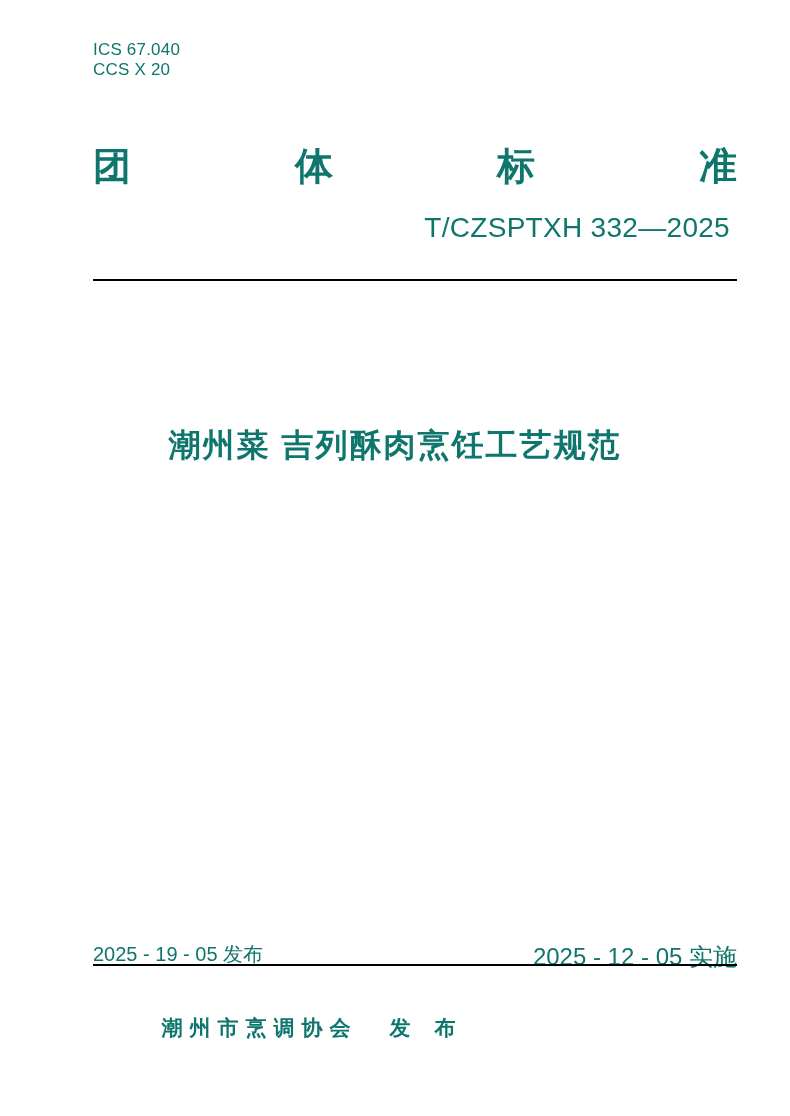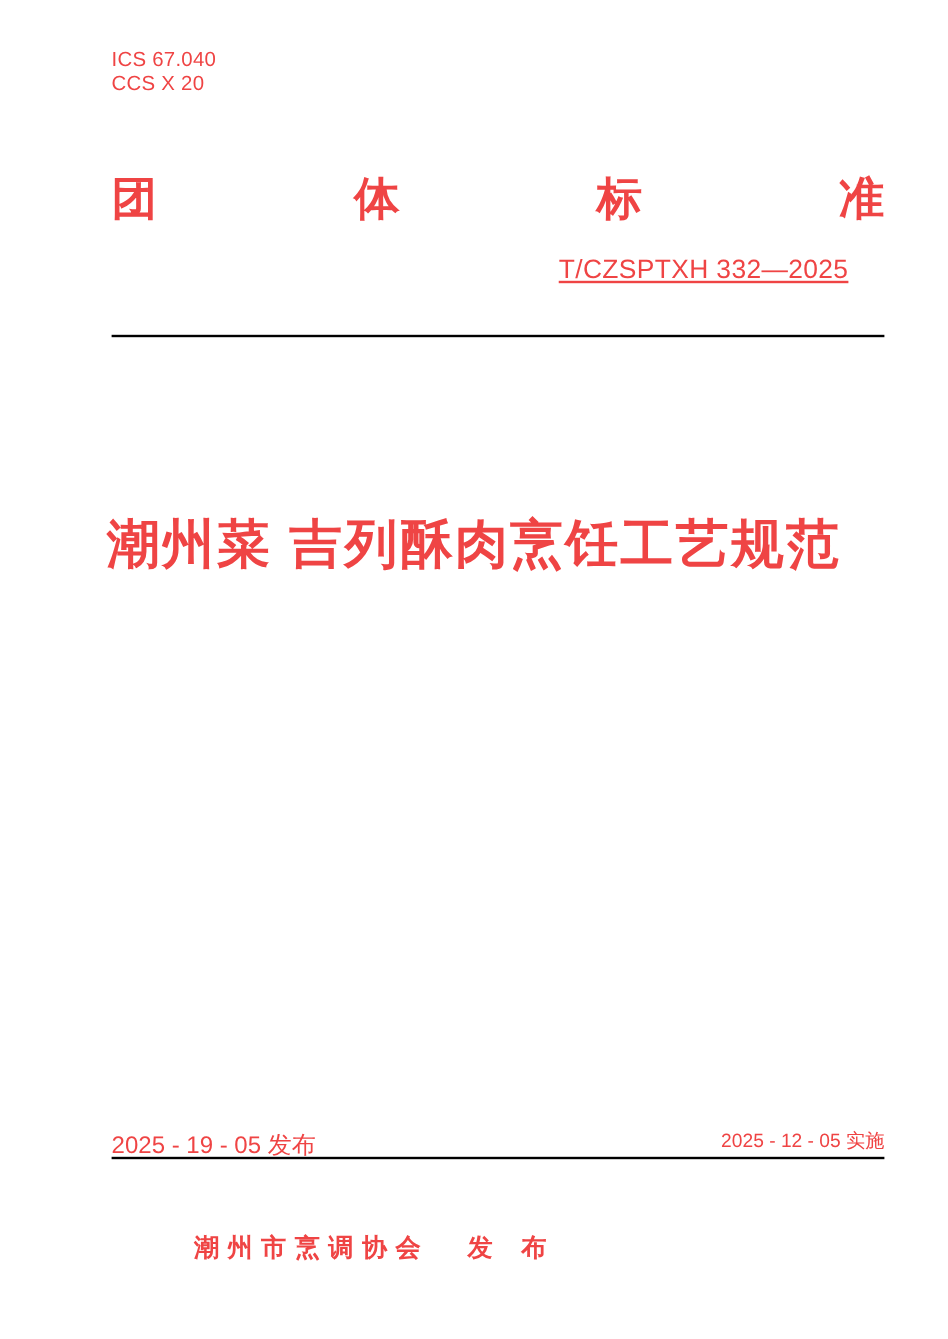--- a/index.html
+++ b/index.html
@@ -1,21 +1,21 @@
 <!DOCTYPE html>
 <html><head>
 <meta charset="utf-8">
 <style>
   html, body { margin: 0; padding: 0; background: #ffffff; }
   .page {
     position: relative;
     width: 790px;
     height: 1116px;
     background: #ffffff;
-    color: #ef4444;
+    color: #0f766e;
     font-family: "Liberation Sans", "DejaVu Sans", sans-serif;
     overflow: hidden;
   }
   .ics-block {
     position: absolute;
     left: 93px;
     top: 40px;
     font-size: 17px;
     line-height: 20px;
     letter-spacing: 0.2px;
@@ -26,72 +26,71 @@
     top: 146px;
     width: 644px;
     display: flex;
     justify-content: space-between;
     font-size: 38px;
     font-weight: 700;
     line-height: 1.1;
   }
   .std-code {
     position: absolute;
-    right: 83px;
+    right: 60px;
     top: 212px;
-    font-size: 22px;
+    font-size: 28px;
     font-weight: 400;
     letter-spacing: 0.3px;
-    text-decoration: underline;
   }
   .rule {
     position: absolute;
     left: 93px;
     width: 644px;
     height: 2px;
     background: #000000;
   }
   .rule-top { top: 279px; }
   .rule-bottom { top: 964px; }
   .doc-title {
     position: absolute;
     left: 0;
     top: 424px;
     width: 790px;
     text-align: center;
-    font-size: 44px;
+    font-size: 32px;
     font-weight: 700;
     letter-spacing: 2px;
     margin: 0;
   }
   .date-left {
     position: absolute;
     left: 93px;
     top: 941px;
     font-size: 20px;
   }
   .date-right {
     position: absolute;
     right: 53px;
     top: 941px;
-    font-size: 16px;
+    font-size: 24px;
   }
   .publisher-row {
     position: absolute;
     left: 0;
     top: 1014px;
     width: 626px;
     display: flex;
     justify-content: center;
     align-items: baseline;
     font-size: 21px;
     font-weight: 700;
   }
   .publisher-name { letter-spacing: 7px; }
-  .publish-label { margin-left: 32px; letter-spacing: 9px; margin-top: 12px; }
+  .publish-label { margin-left: 32px; letter-spacing: 9px; }
 </style>
 </head>
 <body>
 
 <div class="page">
 
   <div class="ics-block">
     <div>ICS 67.040</div>
     <div>CCS X 20</div>
   </div>

